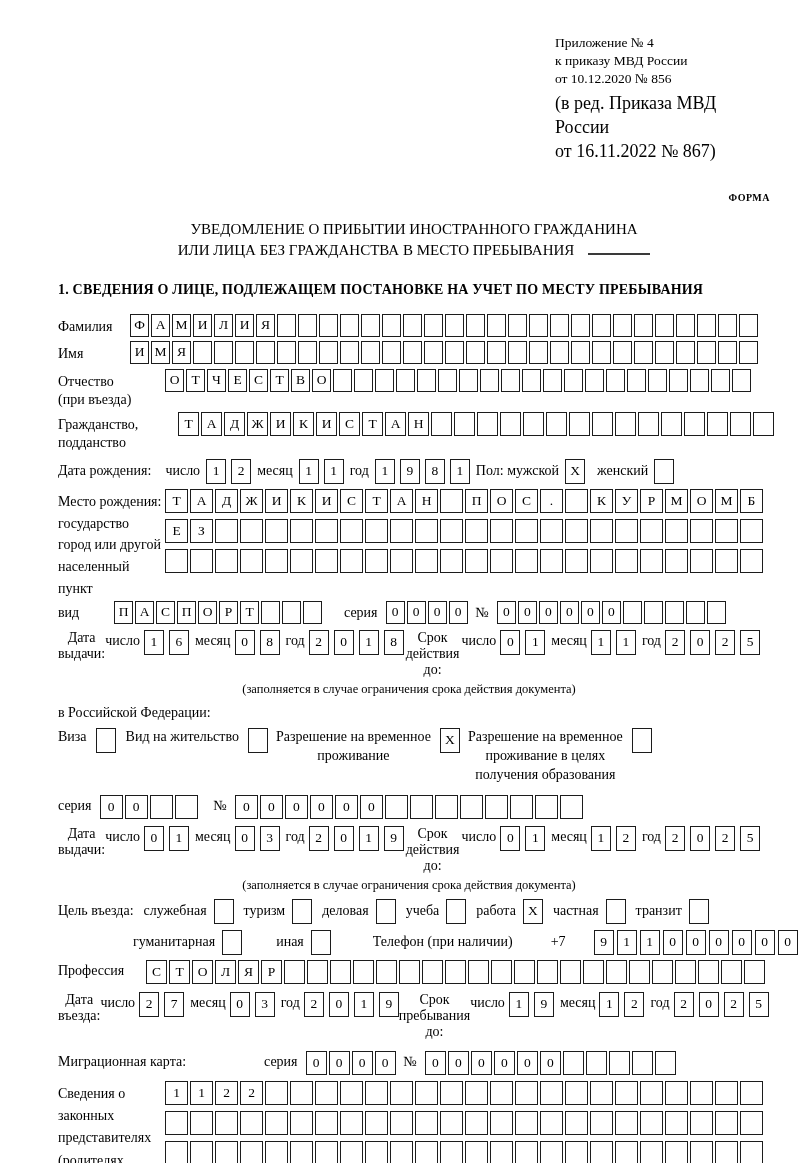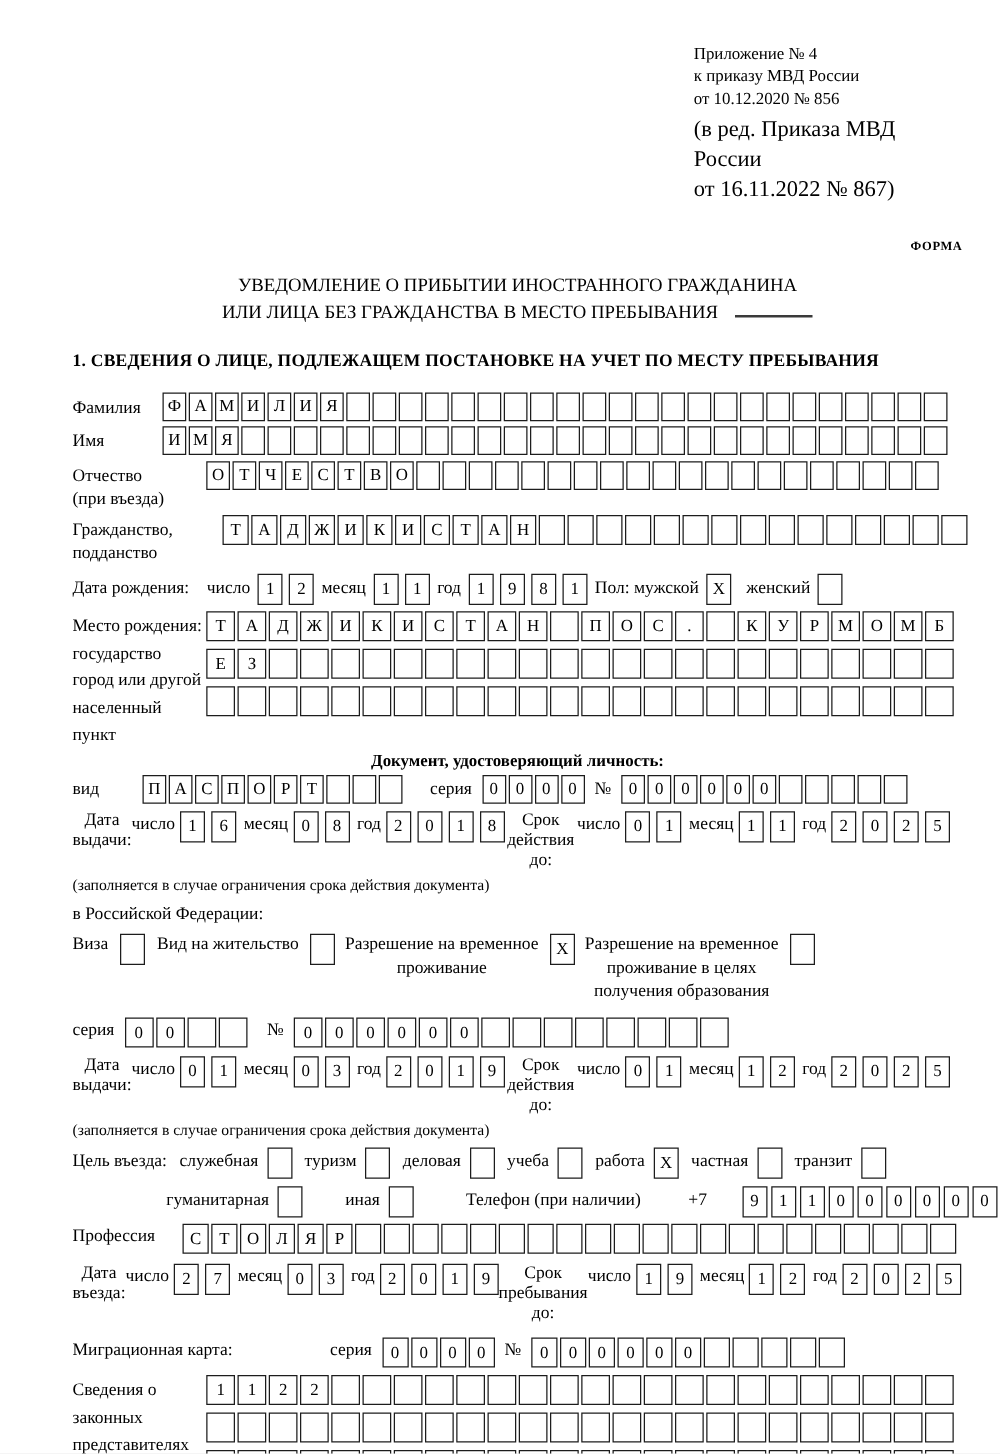--- a/index.html
+++ b/index.html
@@ -32,21 +32,21 @@
     display:inline-block; width:20px; height:25px; border:1.5px solid #1c1c1c;
     text-align:center; font-size:13.5px; line-height:22px; flex:none; background:#fff;
   }
   .dlabel { padding:3px 4px 0 0; flex:none; }
   .dategroup { display:flex; flex-direction:row; }
   .dg-title { text-align:center; padding-bottom:2px; }
   .dg-cells { display:flex; align-items:flex-start; }
   .dg-cells .dlabel { margin-left:6px; }
   .dg-cells .dlabel:first-child { margin-left:0; }
   .pairline { display:flex; justify-content:space-between; width:702px; }
-  .note { font-size:12.5px; text-align:left; width:702px; margin-top:2px; }
+  .note { font-size:12.5px; text-align:center; width:702px; margin-top:2px; }
   .opt { display:flex; align-items:flex-start; gap:9px; }
   .opt .txt { text-align:center; line-height:1.35; }
   .stack > .cells { margin-bottom:6px; }
   .cbpair { display:flex; align-items:center; gap:7px; }
 </style>
 </head>
 <body>
 
 <div class="page">
 
@@ -324,21 +324,20 @@
             <span class="cell"></span>
             <span class="cell"></span>
             <span class="cell"></span>
             <span class="cell"></span>
             <span class="cell"></span>
             <span class="cell"></span>
           </span>
       </span>
     </div>
 
-    <div style="text-align:center;font-weight:bold;font-size:13.5px;margin-bottom:3px;">Документ, удостоверяющий личность:</div>
 
     <div class="row" style="margin-bottom:6px;align-items:center;gap:8px;">
       <span class="lbl" style="width:48px;">вид</span>
       <span class="cells">
           <span class="cell">П</span>
           <span class="cell">А</span>
           <span class="cell">С</span>
           <span class="cell">П</span>
           <span class="cell">О</span>
           <span class="cell">Р</span>

